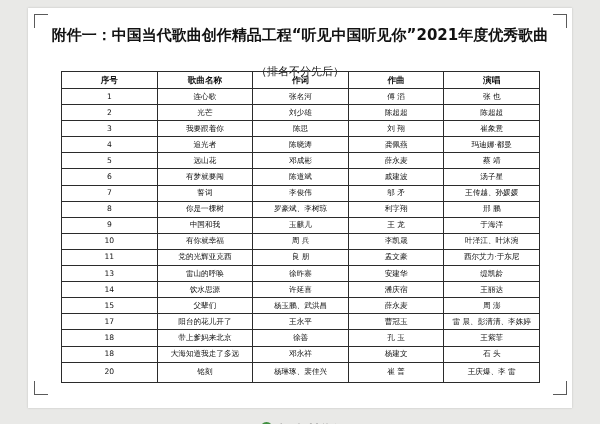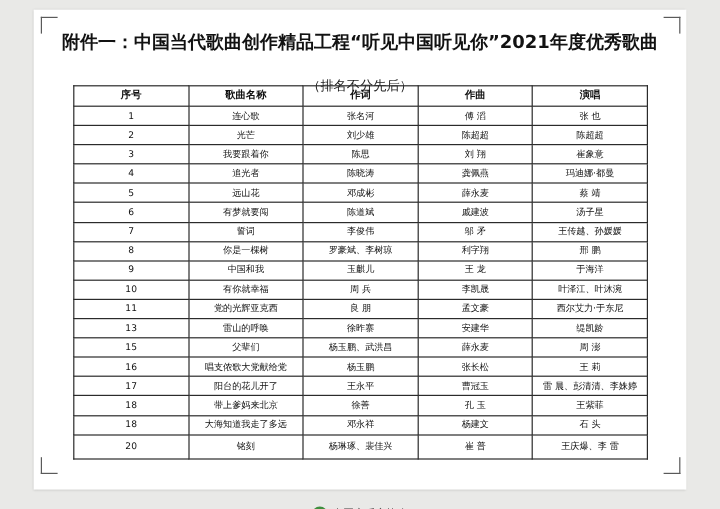--- a/index.html
+++ b/index.html
@@ -235,32 +235,32 @@
           <td class="c-sing">西尔艾力·于东尼</td>
         </tr>
         <tr>
           <td class="c-no">13</td>
           <td class="c-song">雷山的呼唤</td>
           <td class="c-lyric">徐昨寨</td>
           <td class="c-comp">安建华</td>
           <td class="c-sing">缇凯龄</td>
         </tr>
         <tr>
+          <td class="c-no">14</td>
+          <td class="c-song">饮水思源</td>
+          <td class="c-lyric">许延喜</td>
+          <td class="c-comp">潘庆宿</td>
+          <td class="c-sing">王丽达</td>
+        </tr>
+        <tr>
           <td class="c-no">15</td>
           <td class="c-song">父辈们</td>
           <td class="c-lyric">杨玉鹏、武洪昌</td>
           <td class="c-comp">薛永麦</td>
           <td class="c-sing">周 澎</td>
-        </tr>
-        <tr>
-          <td class="c-no">16</td>
-          <td class="c-song">唱支侬歌大党献给党</td>
-          <td class="c-lyric">杨玉鹏</td>
-          <td class="c-comp">张长松</td>
-          <td class="c-sing">王 莉</td>
         </tr>
         <tr>
           <td class="c-no">17</td>
           <td class="c-song">阳台的花儿开了</td>
           <td class="c-lyric">王永平</td>
           <td class="c-comp">曹冠玉</td>
           <td class="c-sing">雷 晨、彭清清、李姝婷</td>
         </tr>
         <tr>
           <td class="c-no">18</td>

